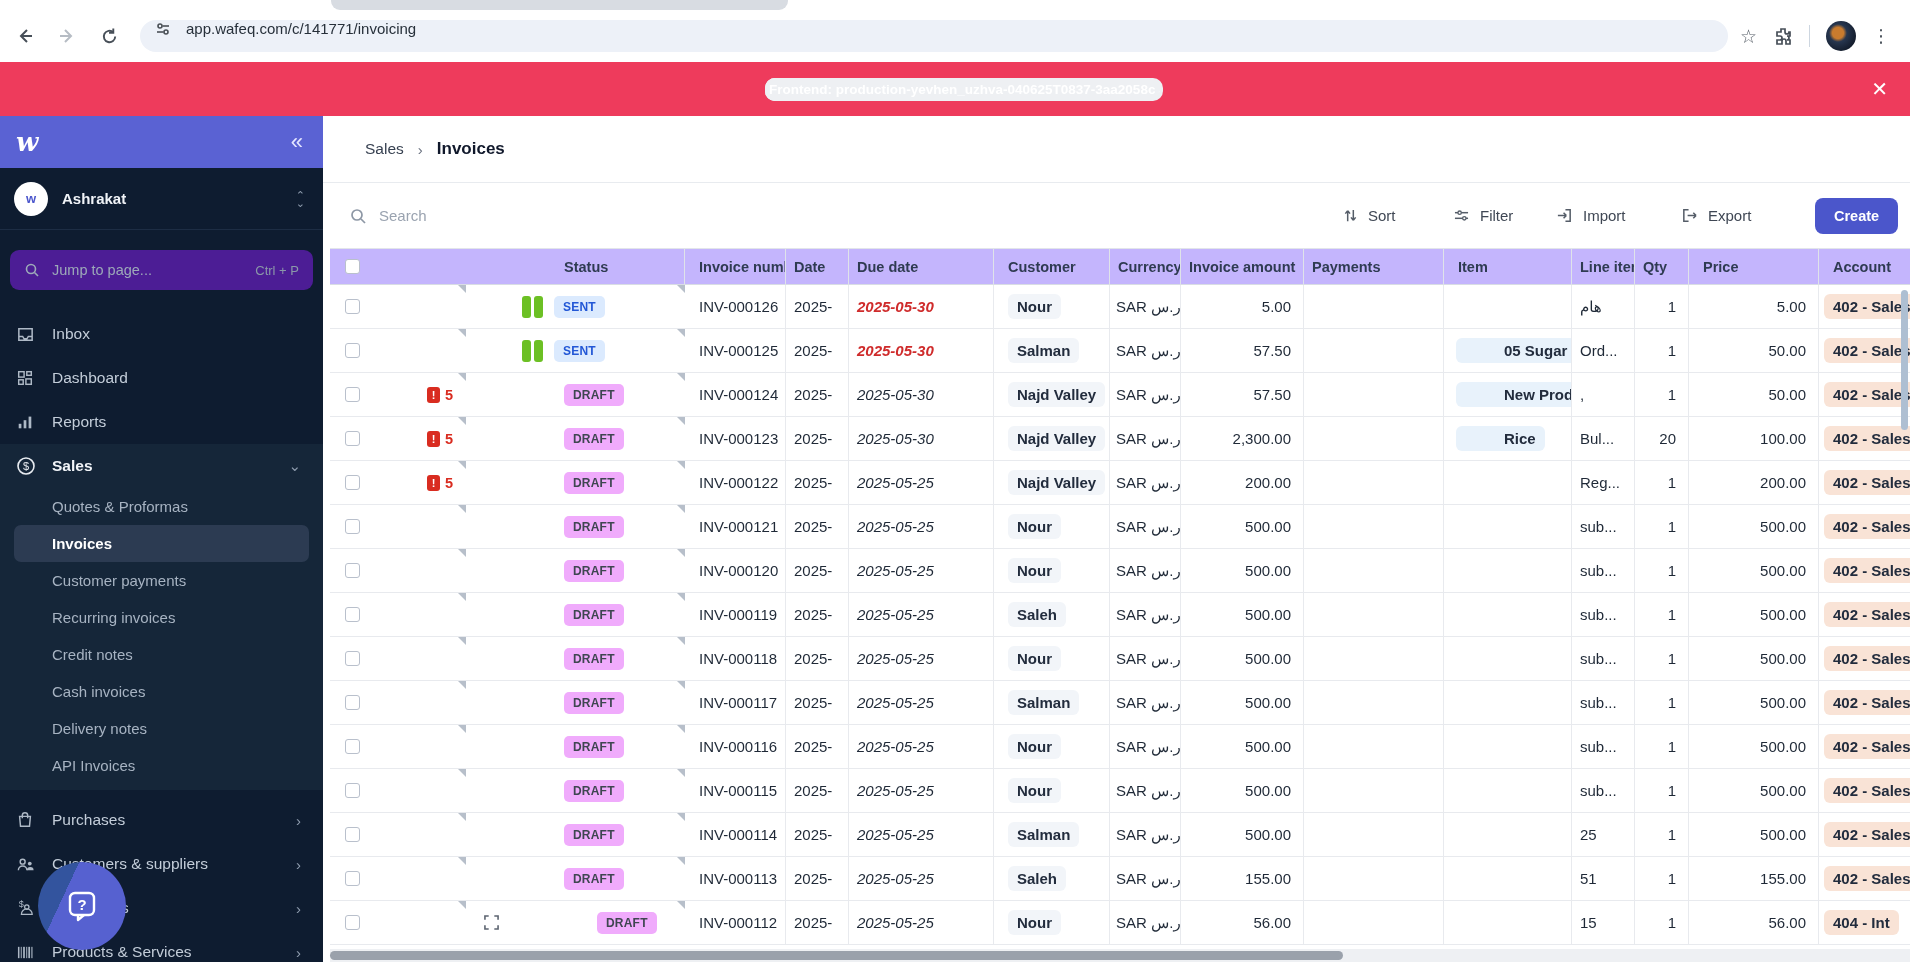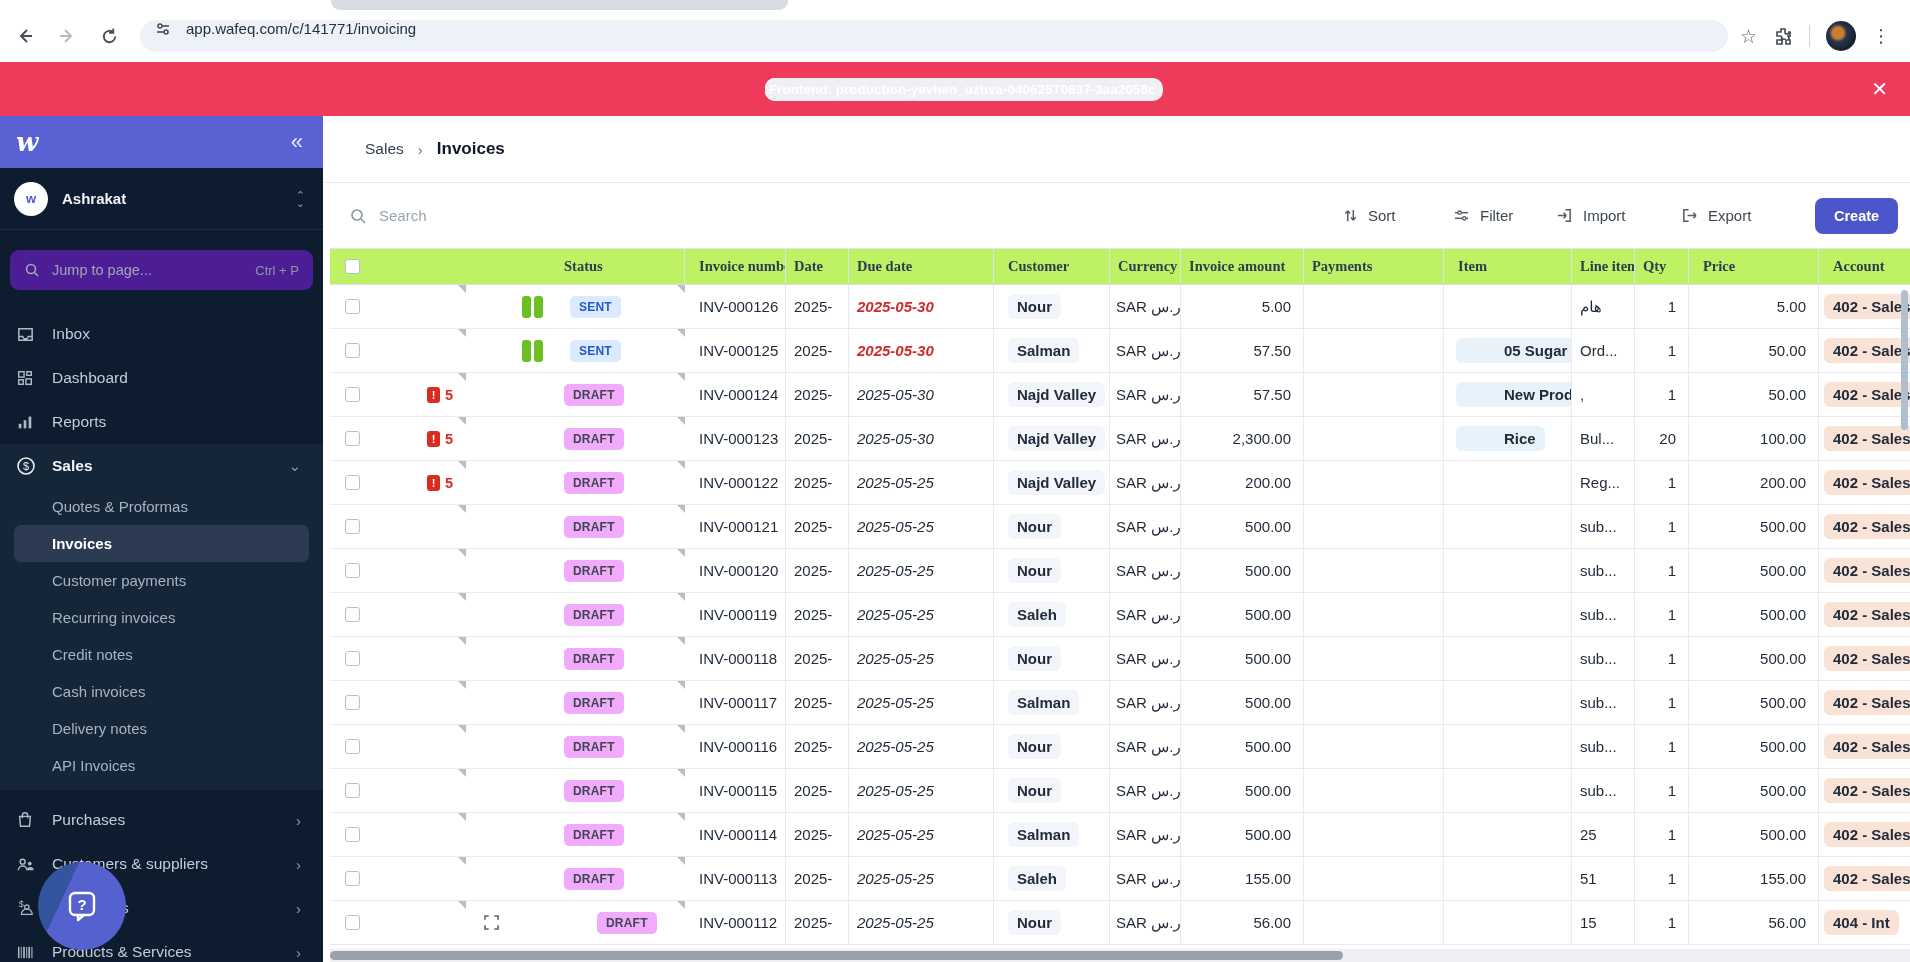--- a/index.html
+++ b/index.html
@@ -67,33 +67,33 @@
   .seg { position:absolute; left:765px; display:flex; background:#eef0f3; border-radius:10px; padding:4px; }
   .segopt { display:flex; align-items:center; gap:9px; padding:8px 16px; font-size:15px; color:#3f4754; border-radius:8px; cursor:pointer; }
   .segopt.active { background:#fff; border:1px solid #e3e5ea; box-shadow:0 1px 2px rgba(0,0,0,.08); font-weight:600; }
   .tbtn { display:flex; align-items:center; gap:10px; font-size:15px; color:#3f4754; cursor:pointer; position:absolute; }
   .tbtn.sort { left:1020px; } .tbtn.filter { left:1130px; } .tbtn.import { left:1233px; } .tbtn.export { left:1358px; }
   .create { position:absolute; left:1492px; background:#4b56cb; color:#fff; font-size:14.5px; font-weight:700; padding:10px 19px; border-radius:8px; border:none; cursor:pointer; }
 
   
   .tablewrap { position:absolute; left:7px; top:132px; width:1580px; height:700px; overflow:hidden; }
   .grid { display:grid; grid-template-columns:48px 88px 219px 101px 63px 145px 116px 71px 123px 140px 128px 63px 54px 130px 140px; width:1629px; }
-  .th { height:37px; background:#bef264; border-bottom:1px solid #d9dde4; border-top:1px solid #e2e5ea; display:flex; align-items:center; font-size:14.5px; font-weight:700; color:#2f3b52; overflow:hidden; white-space:nowrap;font-family:Liberation Serif, serif; }
+  .th { height:37px; background:#c4b5fd; border-bottom:1px solid #d9dde4; border-top:1px solid #e2e5ea; display:flex; align-items:center; font-size:14.5px; font-weight:700; color:#2f3b52; overflow:hidden; white-space:nowrap; }
   .th.b, .td.b { border-right:1px solid #dfe3e9; }
   .td.b { border-right-color:#e8eaee; }
   .td { position:relative; height:44px; background:#fff; border-bottom:1px solid #e8eaee; display:flex; align-items:center; font-size:15px; color:#1f2937; overflow:hidden; white-space:nowrap; }
   .pl { padding-left:8px; } .pl14 { padding-left:14px; }
   .num { justify-content:flex-end; padding-right:12px; }
   .cb { width:15px; height:15px; border:1.5px solid #b9c0cc; border-radius:3px; background:#fff; margin-left:15px; }
   .tri { position:absolute; top:0; right:0; width:0; height:0; border-top:8px solid #b7bfca; border-left:8px solid transparent; }
   .badge { border-radius:5px; font-size:12px; font-weight:700; padding:4px 9px; letter-spacing:.2px; }
   .badge.sent { background:#dbeafe; color:#2257d6; }
   .badge.draft { background:#f0abfc; color:#3f4651; }
   .statuscell .badge { margin-left:98px; }
-  .statuscell.hasbook .badge { margin-left:27px; }
+  .statuscell.hasbook .badge { margin-left:11px; }
   .book { margin-left:56px; display:flex; gap:3px; }
   .book i { display:block; width:9px; height:22px; background:#6cc024; border-radius:3px; }
   .alertwrap { display:flex; align-items:center; gap:5px; margin-left:49px; }
   .alertsq { width:13px; height:16px; background:#d92c20; border-radius:3px; color:#fff; font-size:11px; font-weight:800; display:flex; align-items:center; justify-content:center; }
   .alertnum { color:#d92c20; font-size:14.5px; font-weight:600; }
   .expand { margin-left:18px; color:#5c6470; }
   .pill { padding:4px 9px; border-radius:6px; font-weight:600; color:#222c3d; }
   .pill.cust { background:#f2f5f9; }
   .pill.item { background:#e8f2fb; margin-left:12px;padding-left:48px; }
   .pill.acct { background:#f9e3d6; margin-left:5px; }

